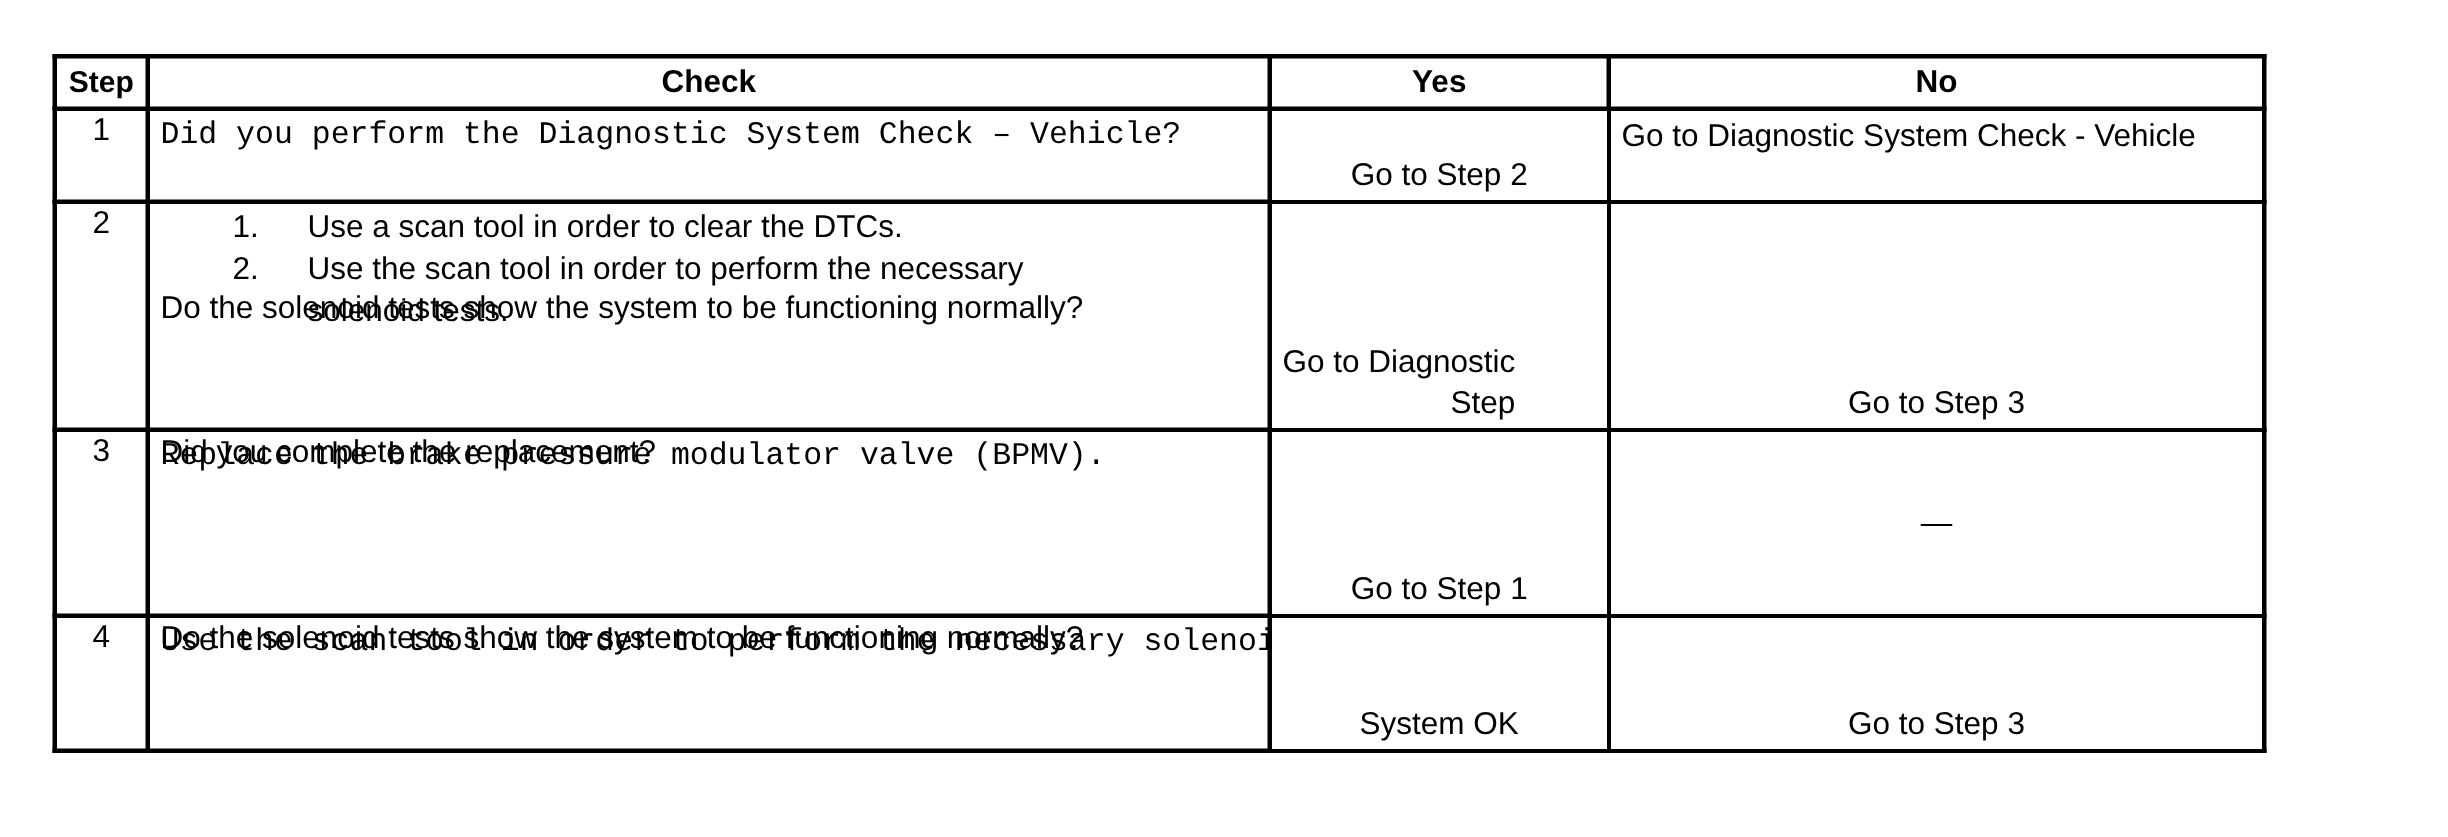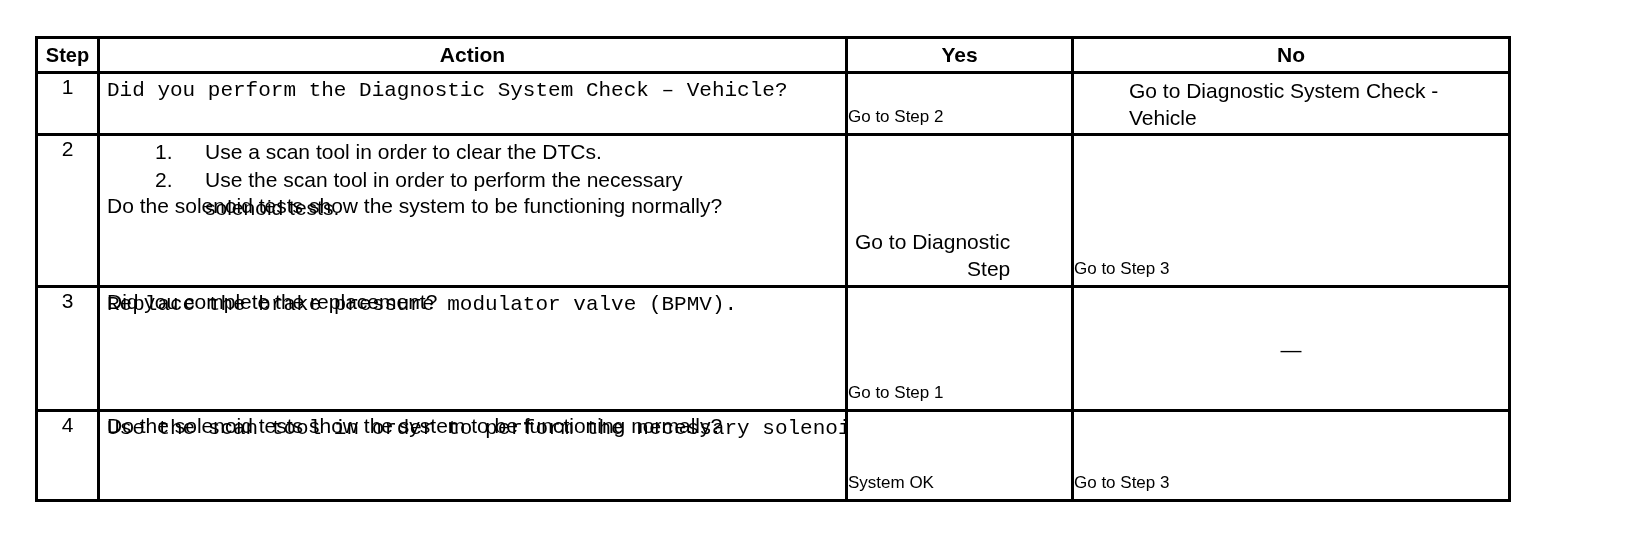--- a/index.html
+++ b/index.html
@@ -113,31 +113,31 @@
 
   
   .cell-yn {
     position: relative;
   }
   .yn-center-bottom {
     position: absolute;
     left: 0;
     right: 0;
     bottom: 3px;
-    font-size: 17px;
+    text-align: center;
+    font-size: 21px;
     line-height: 27px;
   }
   .yn-left-top {
     position: absolute;
     left: 7px;
     top: 3px;
     text-align: left;
     font-size: 21px;
     line-height: 27px;
-    margin-left: 48px;
   }
   .yn-left-bottom {
     position: absolute;
     left: 7px;
     bottom: 3px;
     text-align: right;
     font-size: 21px;
     line-height: 27px;
   }
   .yn-left-bottom .l2 { display: block; }
@@ -167,21 +167,21 @@
     <colgroup>
       <col class="c-step">
       <col class="c-action">
       <col class="c-yes">
       <col class="c-no">
     </colgroup>
 
     <thead>
       <tr>
         <th class="th-step">Step</th>
-        <th>Action</th>
+        <th>Check</th>
         <th>Yes</th>
         <th>No</th>
       </tr>
     </thead>
 
     <tbody>
 
       <tr class="r1">
         <td class="cell-step">1</td>
 

